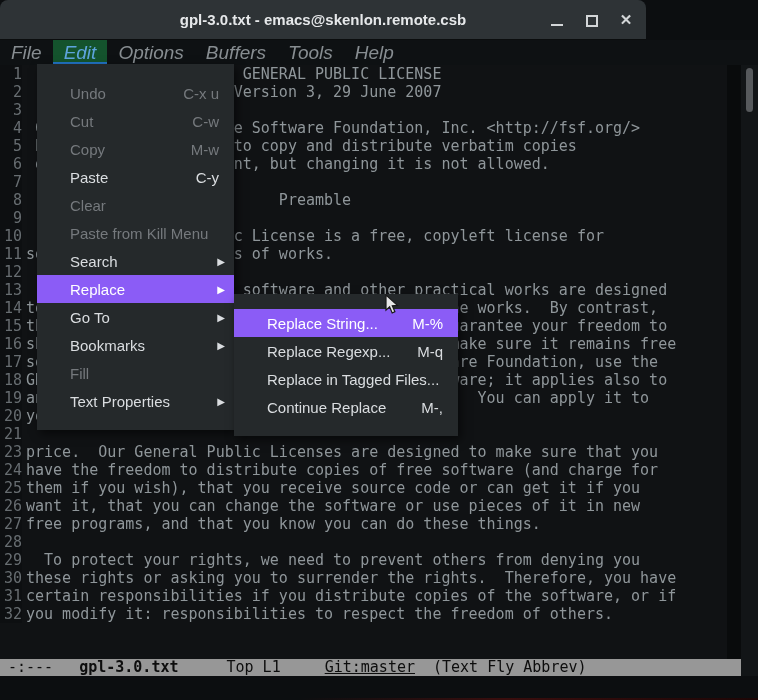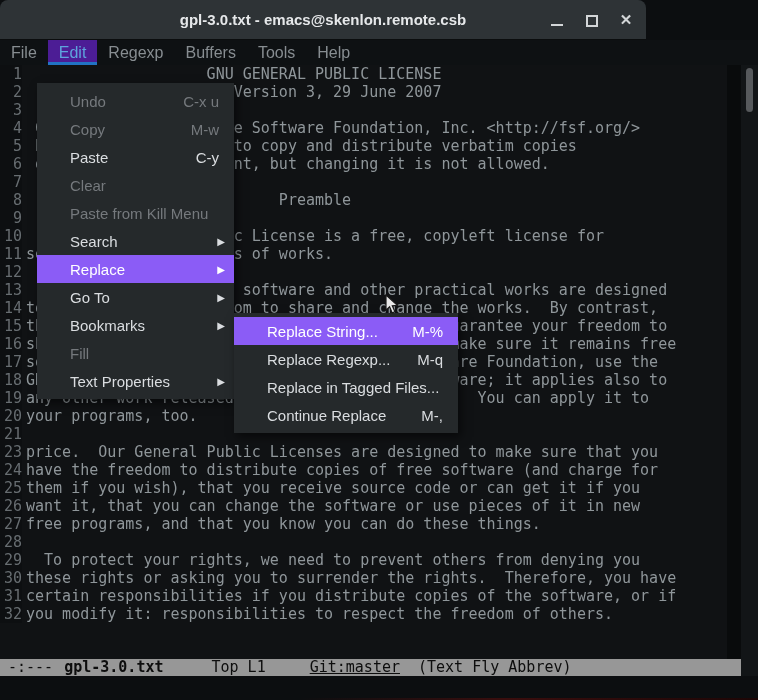--- a/index.html
+++ b/index.html
@@ -28,24 +28,24 @@
     position:absolute;left:0;top:0;width:30px;height:40px;line-height:40px;
     text-align:center;color:#d3d6d8;font-size:15px;font-weight:bold;
   }
   
   .menubar{
     position:absolute;left:0;top:40px;width:758px;height:25px;
     background:#0e1113;display:flex;align-items:stretch;
   }
   .mb-item{
     padding:0 11px;display:flex;align-items:center;
-    color:#878d91;font-size:16px;box-sizing:border-box;
+    color:#878d91;font-size:19px;box-sizing:border-box;font-style:italic;
   }
   .mb-item.active{
-    background:#4c1d95;color:#5ea4dd;border-bottom:3px solid #2273c4;padding-top:3px;
+    background:#14532d;color:#5ea4dd;border-bottom:3px solid #2273c4;padding-top:3px;
   }
   
   .buffer{
     position:absolute;left:0;top:65px;width:741px;height:594px;
     background:#101214;overflow:hidden;
     font-family:"DejaVu Sans Mono",monospace;font-size:15px;line-height:18px;
   }
   .row{display:flex;height:18px;white-space:pre;}
   .num{
     display:inline-block;width:22px;padding-left:0;text-align:right;
@@ -63,34 +63,34 @@
     position:absolute;left:5px;top:3px;width:7px;height:44px;
     background:#56595c;border-radius:4px;
   }
   
   .modeline{
     position:absolute;left:0;top:659px;width:741px;height:17px;
     background:#979797;color:#0d0d0d;display:flex;align-items:center;
     font-family:"DejaVu Sans Mono",monospace;font-size:15px;line-height:17px;white-space:pre;
   }
   .ml-coding{margin-left:8px;}
-  .ml-name{margin-left:11px;font-weight:bold;}
+  .ml-name{margin-left:26px;font-weight:bold;}
   .ml-pos{margin-left:48px;}
   .ml-vcs{margin-left:44px;text-decoration:underline;}
   .ml-minor{margin-left:18px;}
   
   .echo{position:absolute;left:0;top:676px;width:758px;height:24px;background:#0c0e10;}
   .bottom-smear{
     position:absolute;left:300px;bottom:0;width:458px;height:2px;
     background:linear-gradient(to right, rgba(58,13,13,0), #3a0d0d 45%, #1d0606);
   }
   
   .menu{
-    position:absolute;background:#25292b;padding:4px 0;
-    box-shadow:3px 4px 9px rgba(0,0,0,.55);z-index:40;box-sizing:border-box;margin-top:19px;
+    position:absolute;background:#25292b;padding:15px 0;
+    box-shadow:3px 4px 9px rgba(0,0,0,.55);z-index:40;box-sizing:border-box;
   }
   .menu-edit{left:37px;top:64px;width:197px;}
   .menu-replace{left:234px;top:294px;width:224px;}
   .mi{
     height:28px;display:flex;align-items:center;
     padding:0 7px 0 33px;font-size:15px;color:#dadde0;white-space:nowrap;
   }
   .mi .lbl{flex:none;}
   .mi .sc{margin-left:auto;}
   .mi .arr{margin-left:auto;font-size:10px;padding-right:2px;color:#dadde0;}
@@ -123,21 +123,21 @@
 
     <div class="mb-item">
       <span>File</span>
     </div>
 
     <div class="mb-item active">
       <span>Edit</span>
     </div>
 
     <div class="mb-item">
-      <span>Regexp</span>
+      <span>Options</span>
     </div>
 
     <div class="mb-item">
       <span>Buffers</span>
     </div>
 
     <div class="mb-item">
       <span>Tools</span>
     </div>
 
@@ -312,20 +312,25 @@
 </div>
 
 <div class="menu menu-edit">
 
     <div class="mi disabled">
       <span class="lbl">Undo</span>
       <span class="sc">C-x u</span>
       <span class="arr"></span>
     </div>
 
+    <div class="mi disabled">
+      <span class="lbl">Cut</span>
+      <span class="sc">C-w</span>
+      <span class="arr"></span>
+    </div>
 
     <div class="mi disabled">
       <span class="lbl">Copy</span>
       <span class="sc">M-w</span>
       <span class="arr"></span>
     </div>
 
     <div class="mi">
       <span class="lbl">Paste</span>
       <span class="sc">C-y</span>

